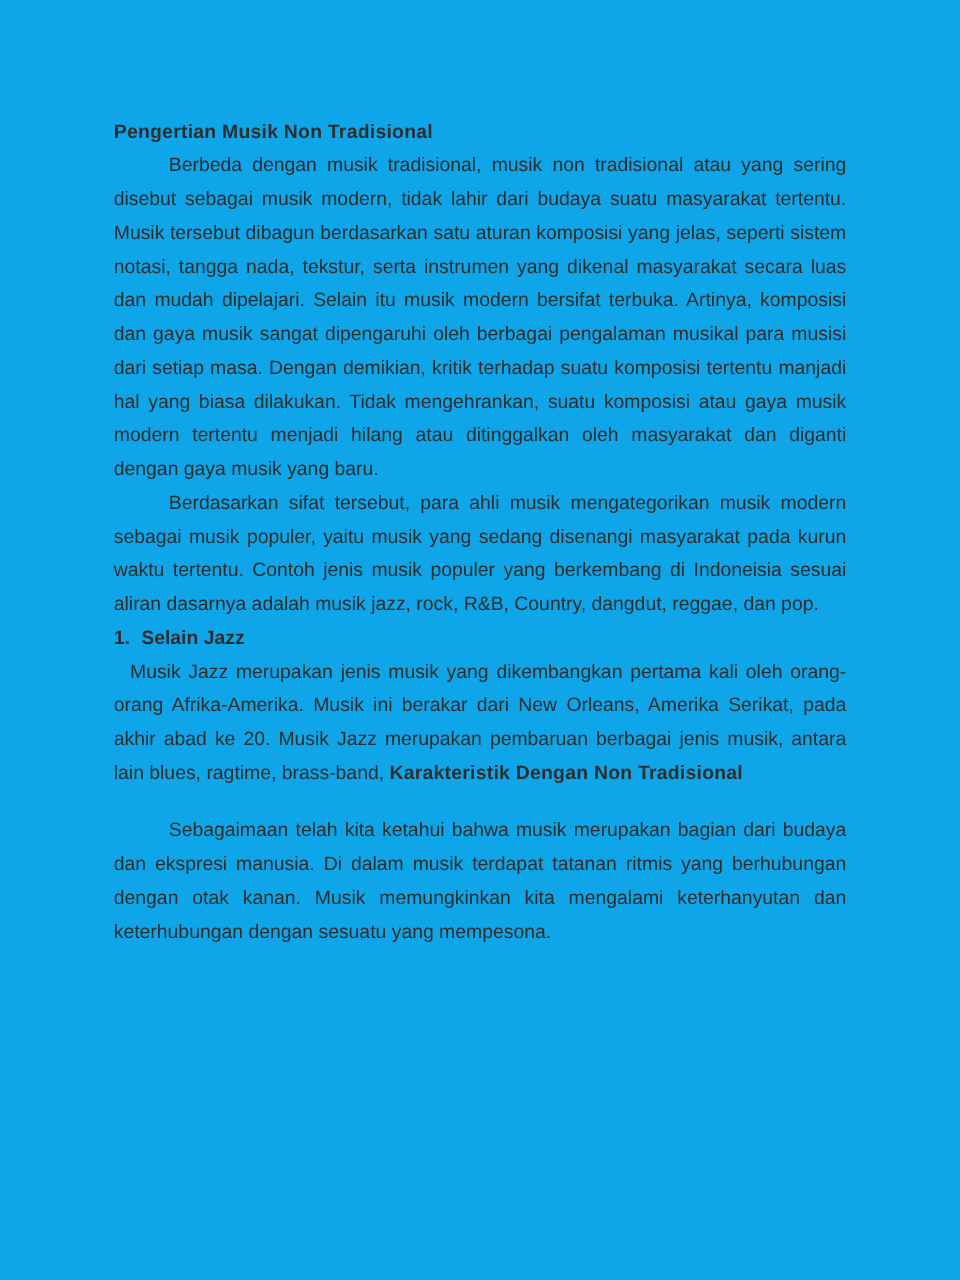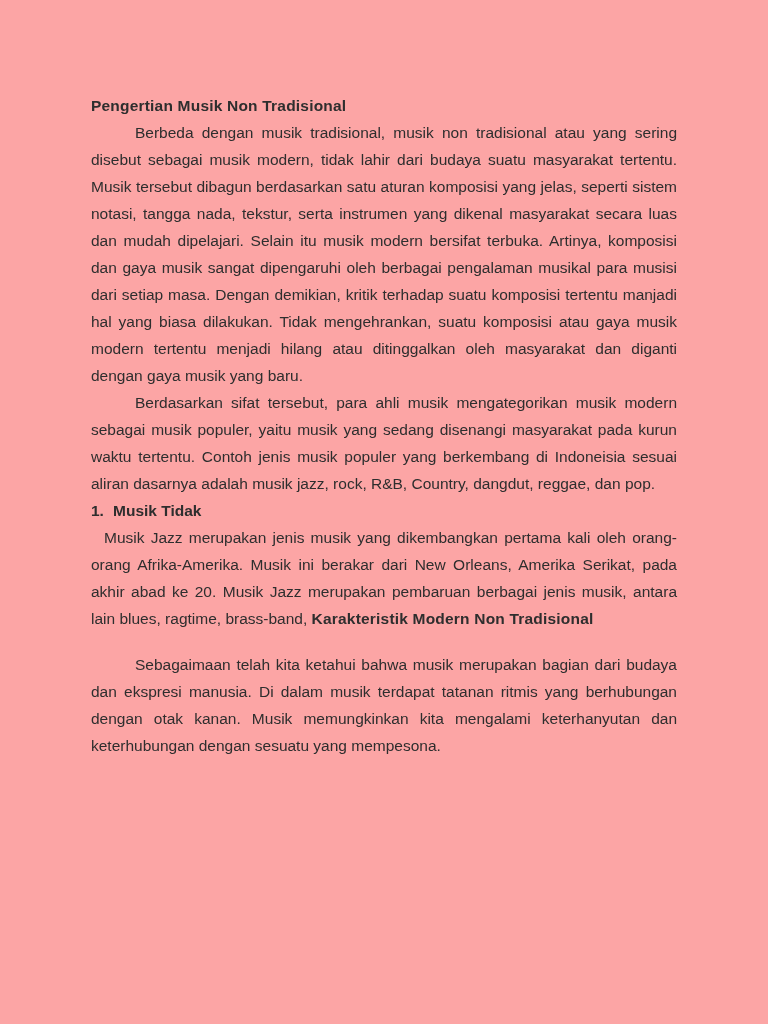--- a/index.html
+++ b/index.html
@@ -4,21 +4,21 @@
 <style>
   html, body {
     margin: 0;
     padding: 0;
     background: #ffffff;
   }
   .page {
     position: relative;
     width: 768px;
     height: 1024px;
-    background: #fca5a5;
+    background: #0ea5e9;
     box-sizing: border-box;
     padding: 92px 91px 0 91px;
     font-family: "Liberation Sans", "DejaVu Sans", sans-serif;
     font-size: 15.5px;
     line-height: 27px;
     color: #2e2e2e;
     overflow: hidden;
   }
   .page p, .page h3 {
     margin: 0;
@@ -61,24 +61,24 @@
 <div class="page">
 
   <h3 class="doc-heading">Pengertian Musik Non Tradisional</h3>
 
   <p class="body-para">Berbeda dengan musik tradisional, musik non tradisional atau yang sering disebut sebagai musik modern, tidak lahir dari budaya suatu masyarakat tertentu. Musik tersebut dibagun berdasarkan satu aturan komposisi yang jelas, seperti sistem notasi, tangga nada, tekstur, serta instrumen yang dikenal masyarakat secara luas dan mudah dipelajari. Selain itu musik modern bersifat terbuka. Artinya, komposisi dan gaya musik sangat dipengaruhi oleh berbagai pengalaman musikal para musisi dari setiap masa. Dengan demikian, kritik terhadap suatu komposisi tertentu manjadi hal yang biasa dilakukan. Tidak mengehrankan, suatu komposisi atau gaya musik modern tertentu menjadi hilang atau ditinggalkan oleh masyarakat dan diganti dengan gaya musik yang baru.</p>
 
 
   <p class="body-para">Berdasarkan sifat tersebut, para ahli musik mengategorikan musik modern sebagai musik populer, yaitu musik yang sedang disenangi masyarakat pada kurun waktu tertentu. Contoh jenis musik populer yang berkembang di Indoneisia sesuai aliran dasarnya adalah musik jazz, rock, R&amp;B, Country, dangdut, reggae, dan pop.</p>
 
   <p class="list-line">
-    <span class="list-num">1.</span><span>Musik Tidak</span>
+    <span class="list-num">1.</span><span>Selain Jazz</span>
   </p>
 
   <p class="jazz-para">
-    <span>Musik Jazz merupakan jenis musik yang dikembangkan pertama kali oleh orang-orang Afrika-Amerika. Musik ini berakar dari New Orleans, Amerika Serikat, pada akhir abad ke 20. Musik Jazz merupakan pembaruan berbagai jenis musik, antara lain blues, ragtime, brass-band, </span><span class="bold-inline">Karakteristik Modern Non Tradisional</span>
+    <span>Musik Jazz merupakan jenis musik yang dikembangkan pertama kali oleh orang-orang Afrika-Amerika. Musik ini berakar dari New Orleans, Amerika Serikat, pada akhir abad ke 20. Musik Jazz merupakan pembaruan berbagai jenis musik, antara lain blues, ragtime, brass-band, </span><span class="bold-inline">Karakteristik Dengan Non Tradisional</span>
   </p>
 
   <p class="body-para spaced-top">Sebagaimaan telah kita ketahui bahwa musik merupakan bagian dari budaya dan ekspresi manusia. Di dalam musik terdapat tatanan ritmis yang berhubungan dengan otak kanan. Musik memungkinkan kita mengalami keterhanyutan dan keterhubungan dengan sesuatu yang mempesona.</p>
 
 
 
 </div>
 
 </body></html>

